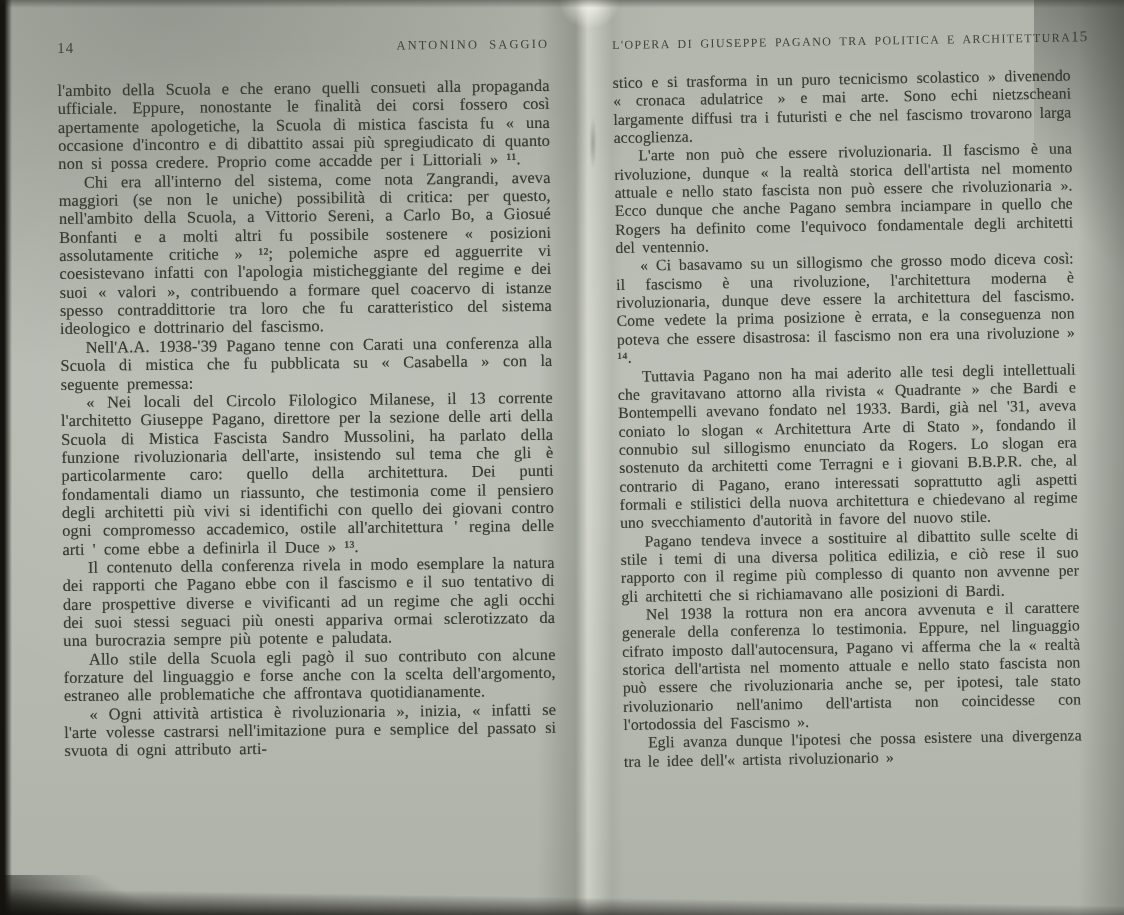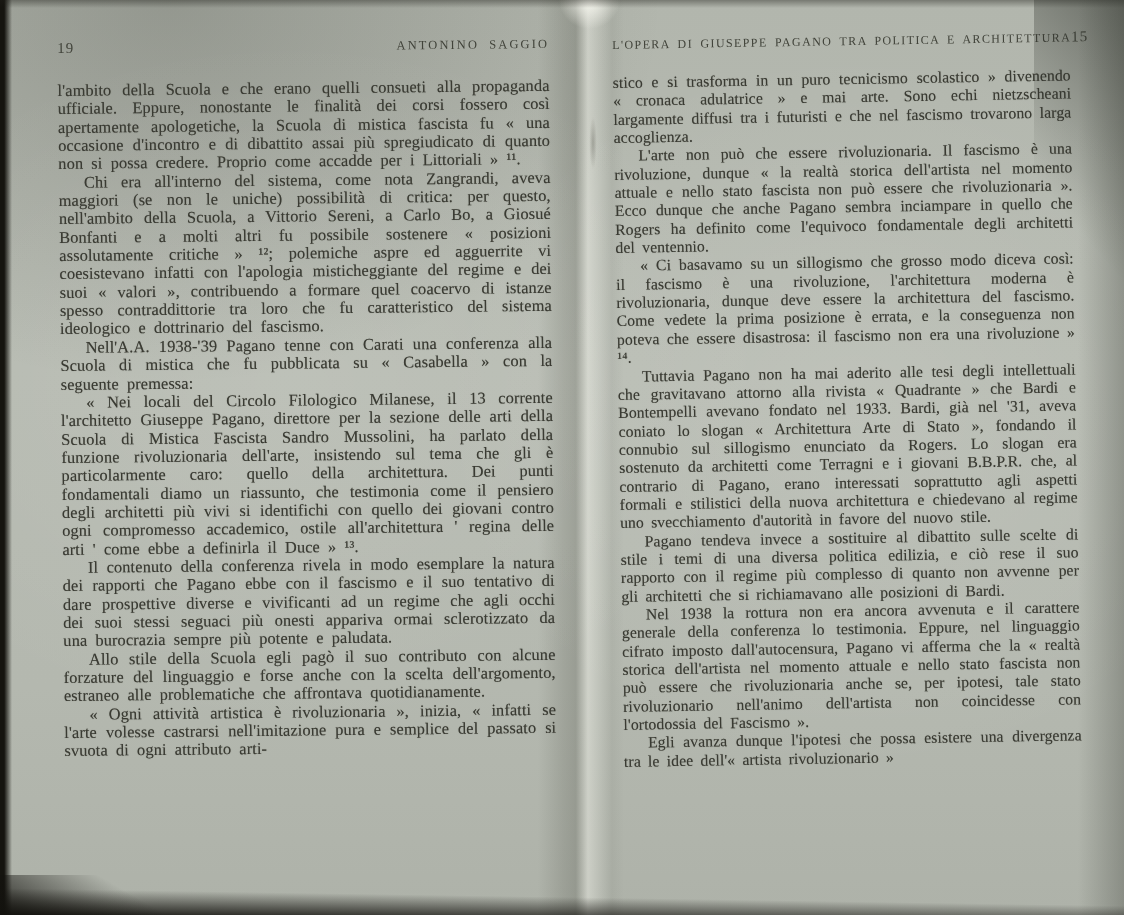--- a/index.html
+++ b/index.html
@@ -104,21 +104,21 @@
 <body>
 
 <div class="photo">
 
   <div class="gutter"></div>
   <div class="spine-curl"></div>
   <div class="spine-nick"></div>
 
   <div class="page page-left">
     <div class="pagehead">
-      <span class="folio">19</span>
+      <span class="folio">14</span>
       <span class="runhead">ANTONINO SAGGIO</span>
     </div>
     <div class="pagebody">
         <p>l'ambito della Scuola e che erano quelli consueti alla propaganda ufficiale. Eppure, nonostante le finalità dei corsi fossero così apertamente apologetiche, la Scuola di mistica fascista fu « una occasione d'incontro e di dibattito assai più spregiudicato di quanto non si possa credere. Proprio come accadde per i Littoriali » ¹¹.</p>
         <p class="indent">Chi era all'interno del sistema, come nota Zangrandi, aveva maggiori (se non le uniche) possibilità di critica: per questo, nell'ambito della Scuola, a Vittorio Sereni, a Carlo Bo, a Giosué Bonfanti e a molti altri fu possibile sostenere « posizioni assolutamente critiche » ¹²; polemiche aspre ed agguerrite vi coesistevano infatti con l'apologia misticheggiante del regime e dei suoi « valori », contribuendo a formare quel coacervo di istanze spesso contraddittorie tra loro che fu caratteristico del sistema ideologico e dottrinario del fascismo.</p>
         <p class="indent">Nell'A.A. 1938-'39 Pagano tenne con Carati una conferenza alla Scuola di mistica che fu pubblicata su « Casabella » con la seguente premessa:</p>
         <p class="indent">« Nei locali del Circolo Filologico Milanese, il 13 corrente l'architetto Giuseppe Pagano, direttore per la sezione delle arti della Scuola di Mistica Fascista Sandro Mussolini, ha parlato della funzione rivoluzionaria dell'arte, insistendo sul tema che gli è particolarmente caro: quello della architettura. Dei punti fondamentali diamo un riassunto, che testimonia come il pensiero degli architetti più vivi si identifichi con quello dei giovani contro ogni compromesso accademico, ostile all'architettura ' regina delle arti ' come ebbe a definirla il Duce » ¹³.</p>
         <p class="indent">Il contenuto della conferenza rivela in modo esemplare la natura dei rapporti che Pagano ebbe con il fascismo e il suo tentativo di dare prospettive diverse e vivificanti ad un regime che agli occhi dei suoi stessi seguaci più onesti appariva ormai sclerotizzato da una burocrazia sempre più potente e paludata.</p>
         <p class="indent">Allo stile della Scuola egli pagò il suo contributo con alcune forzature del linguaggio e forse anche con la scelta dell'argomento, estraneo alle problematiche che affrontava quotidianamente.</p>
         <p class="indent">« Ogni attività artistica è rivoluzionaria », inizia, « infatti se l'arte volesse castrarsi nell'imitazione pura e semplice del passato si svuota di ogni attributo arti-</p>

